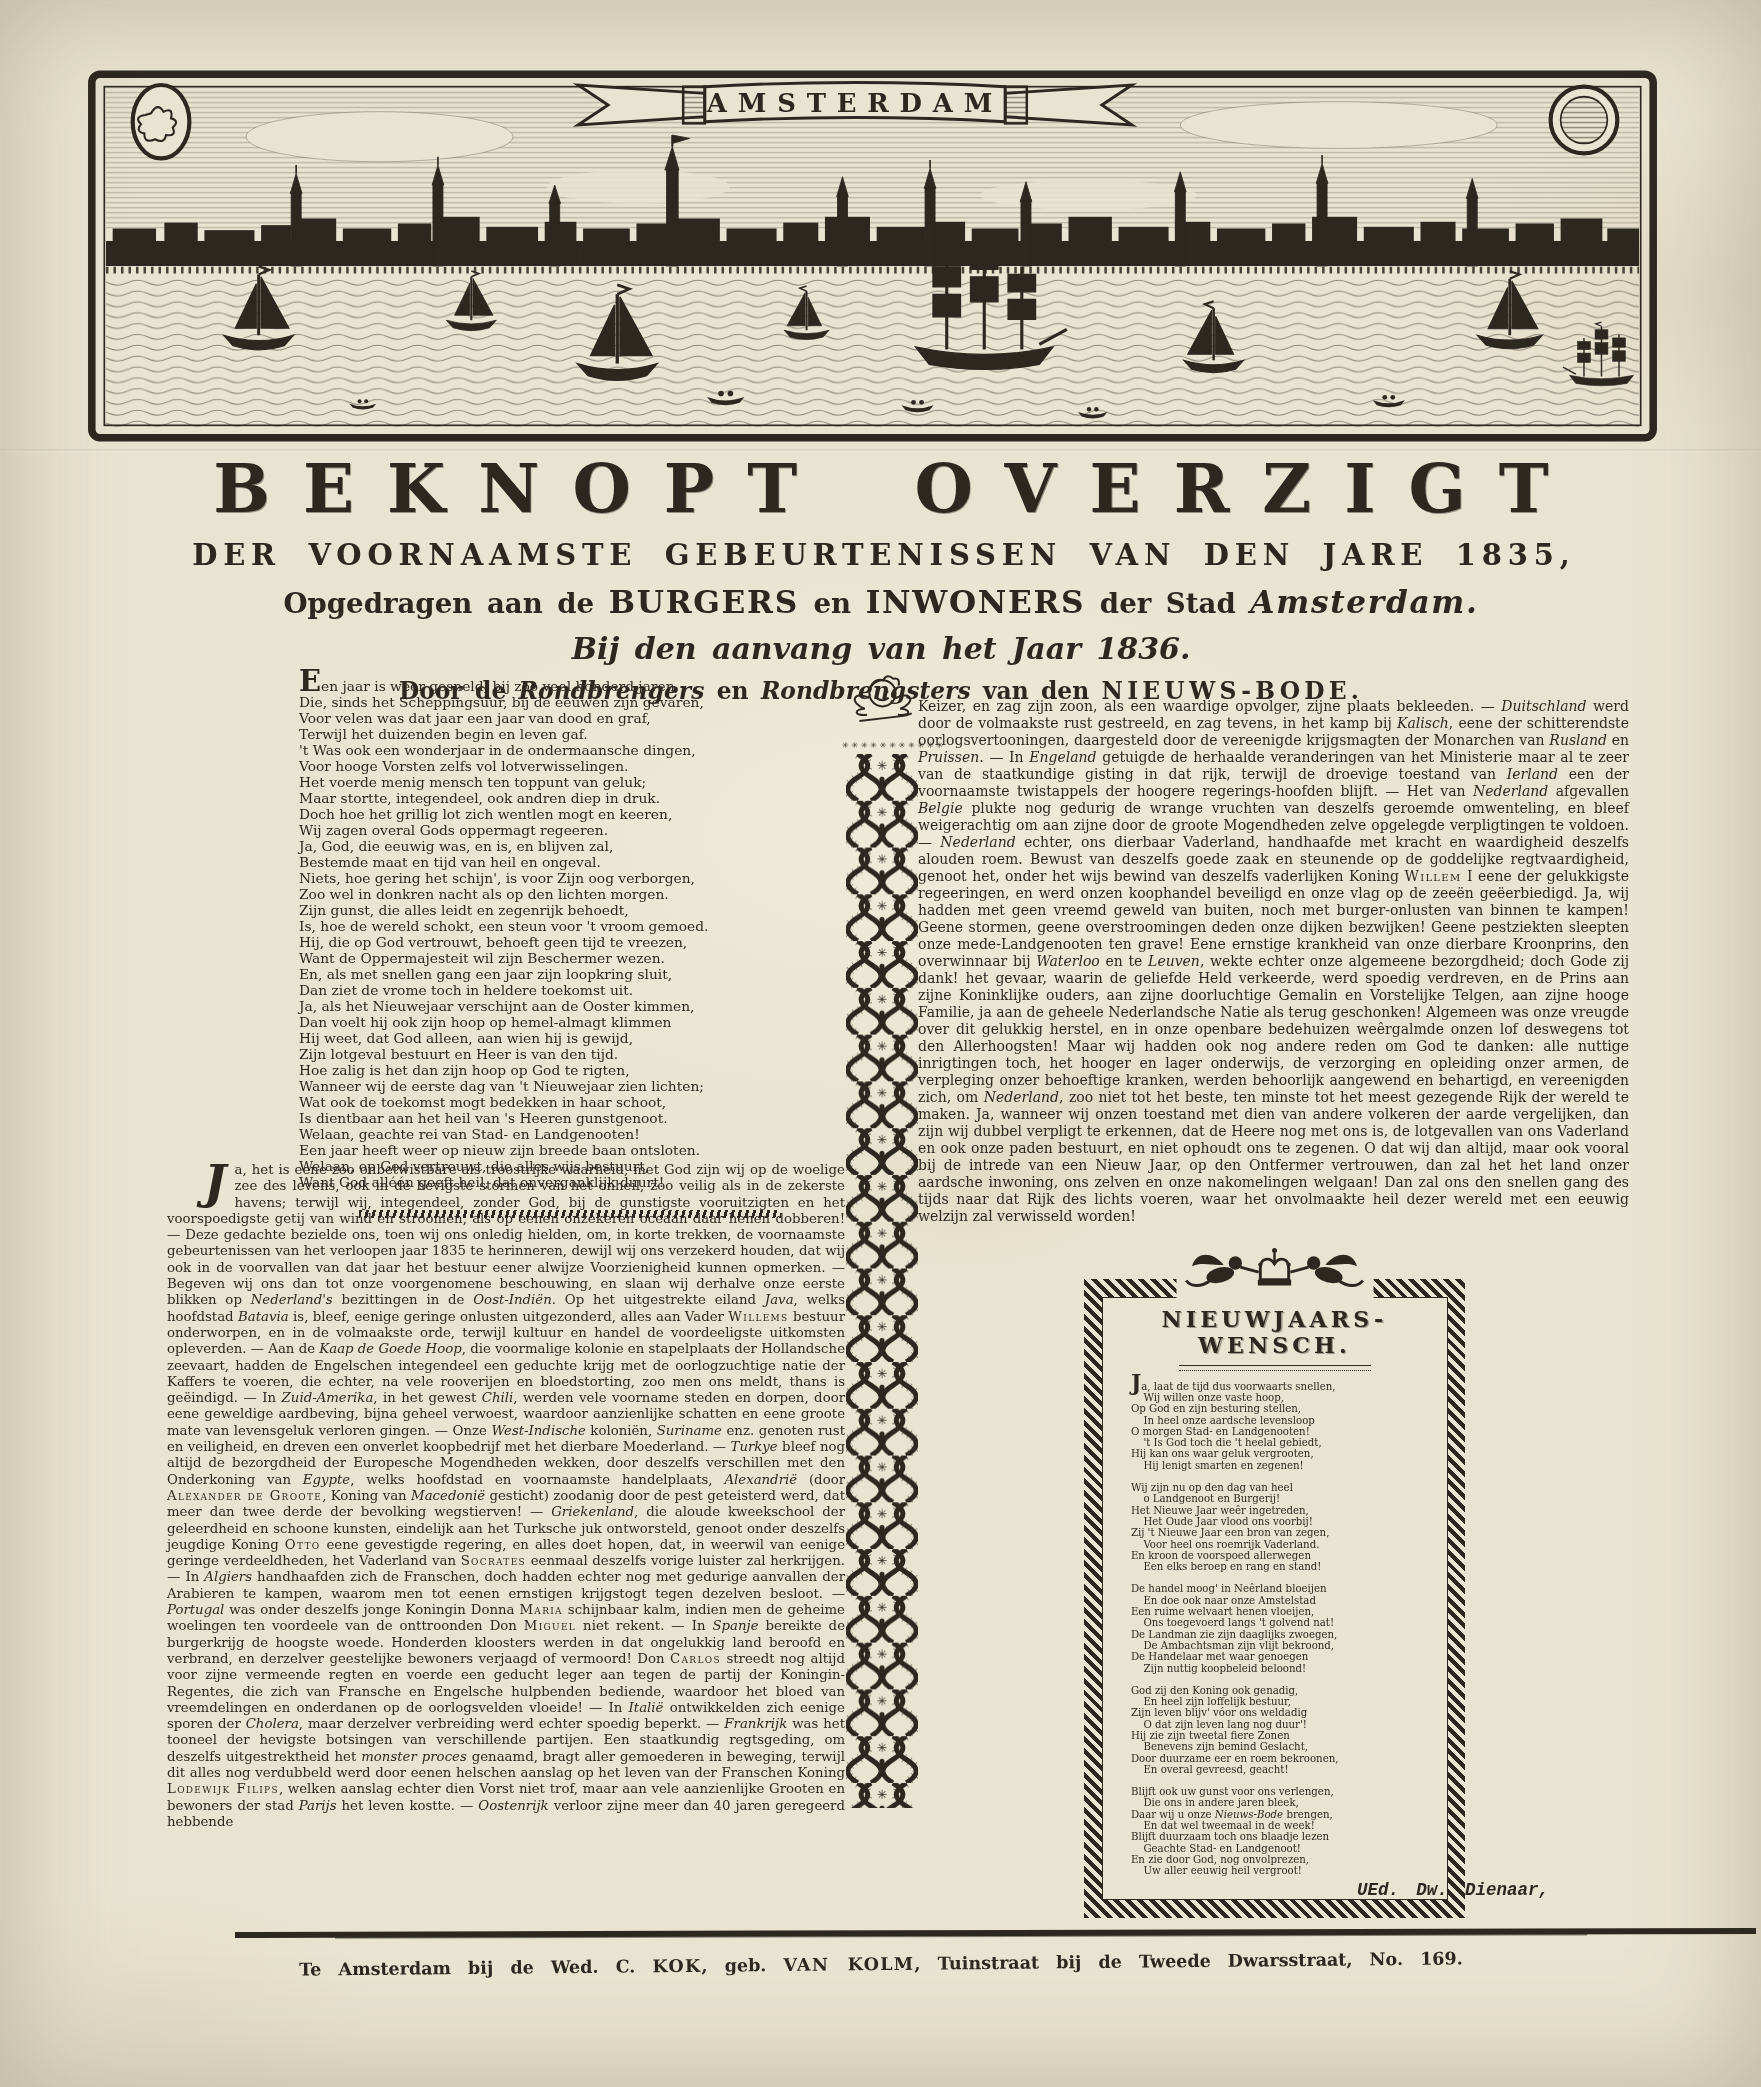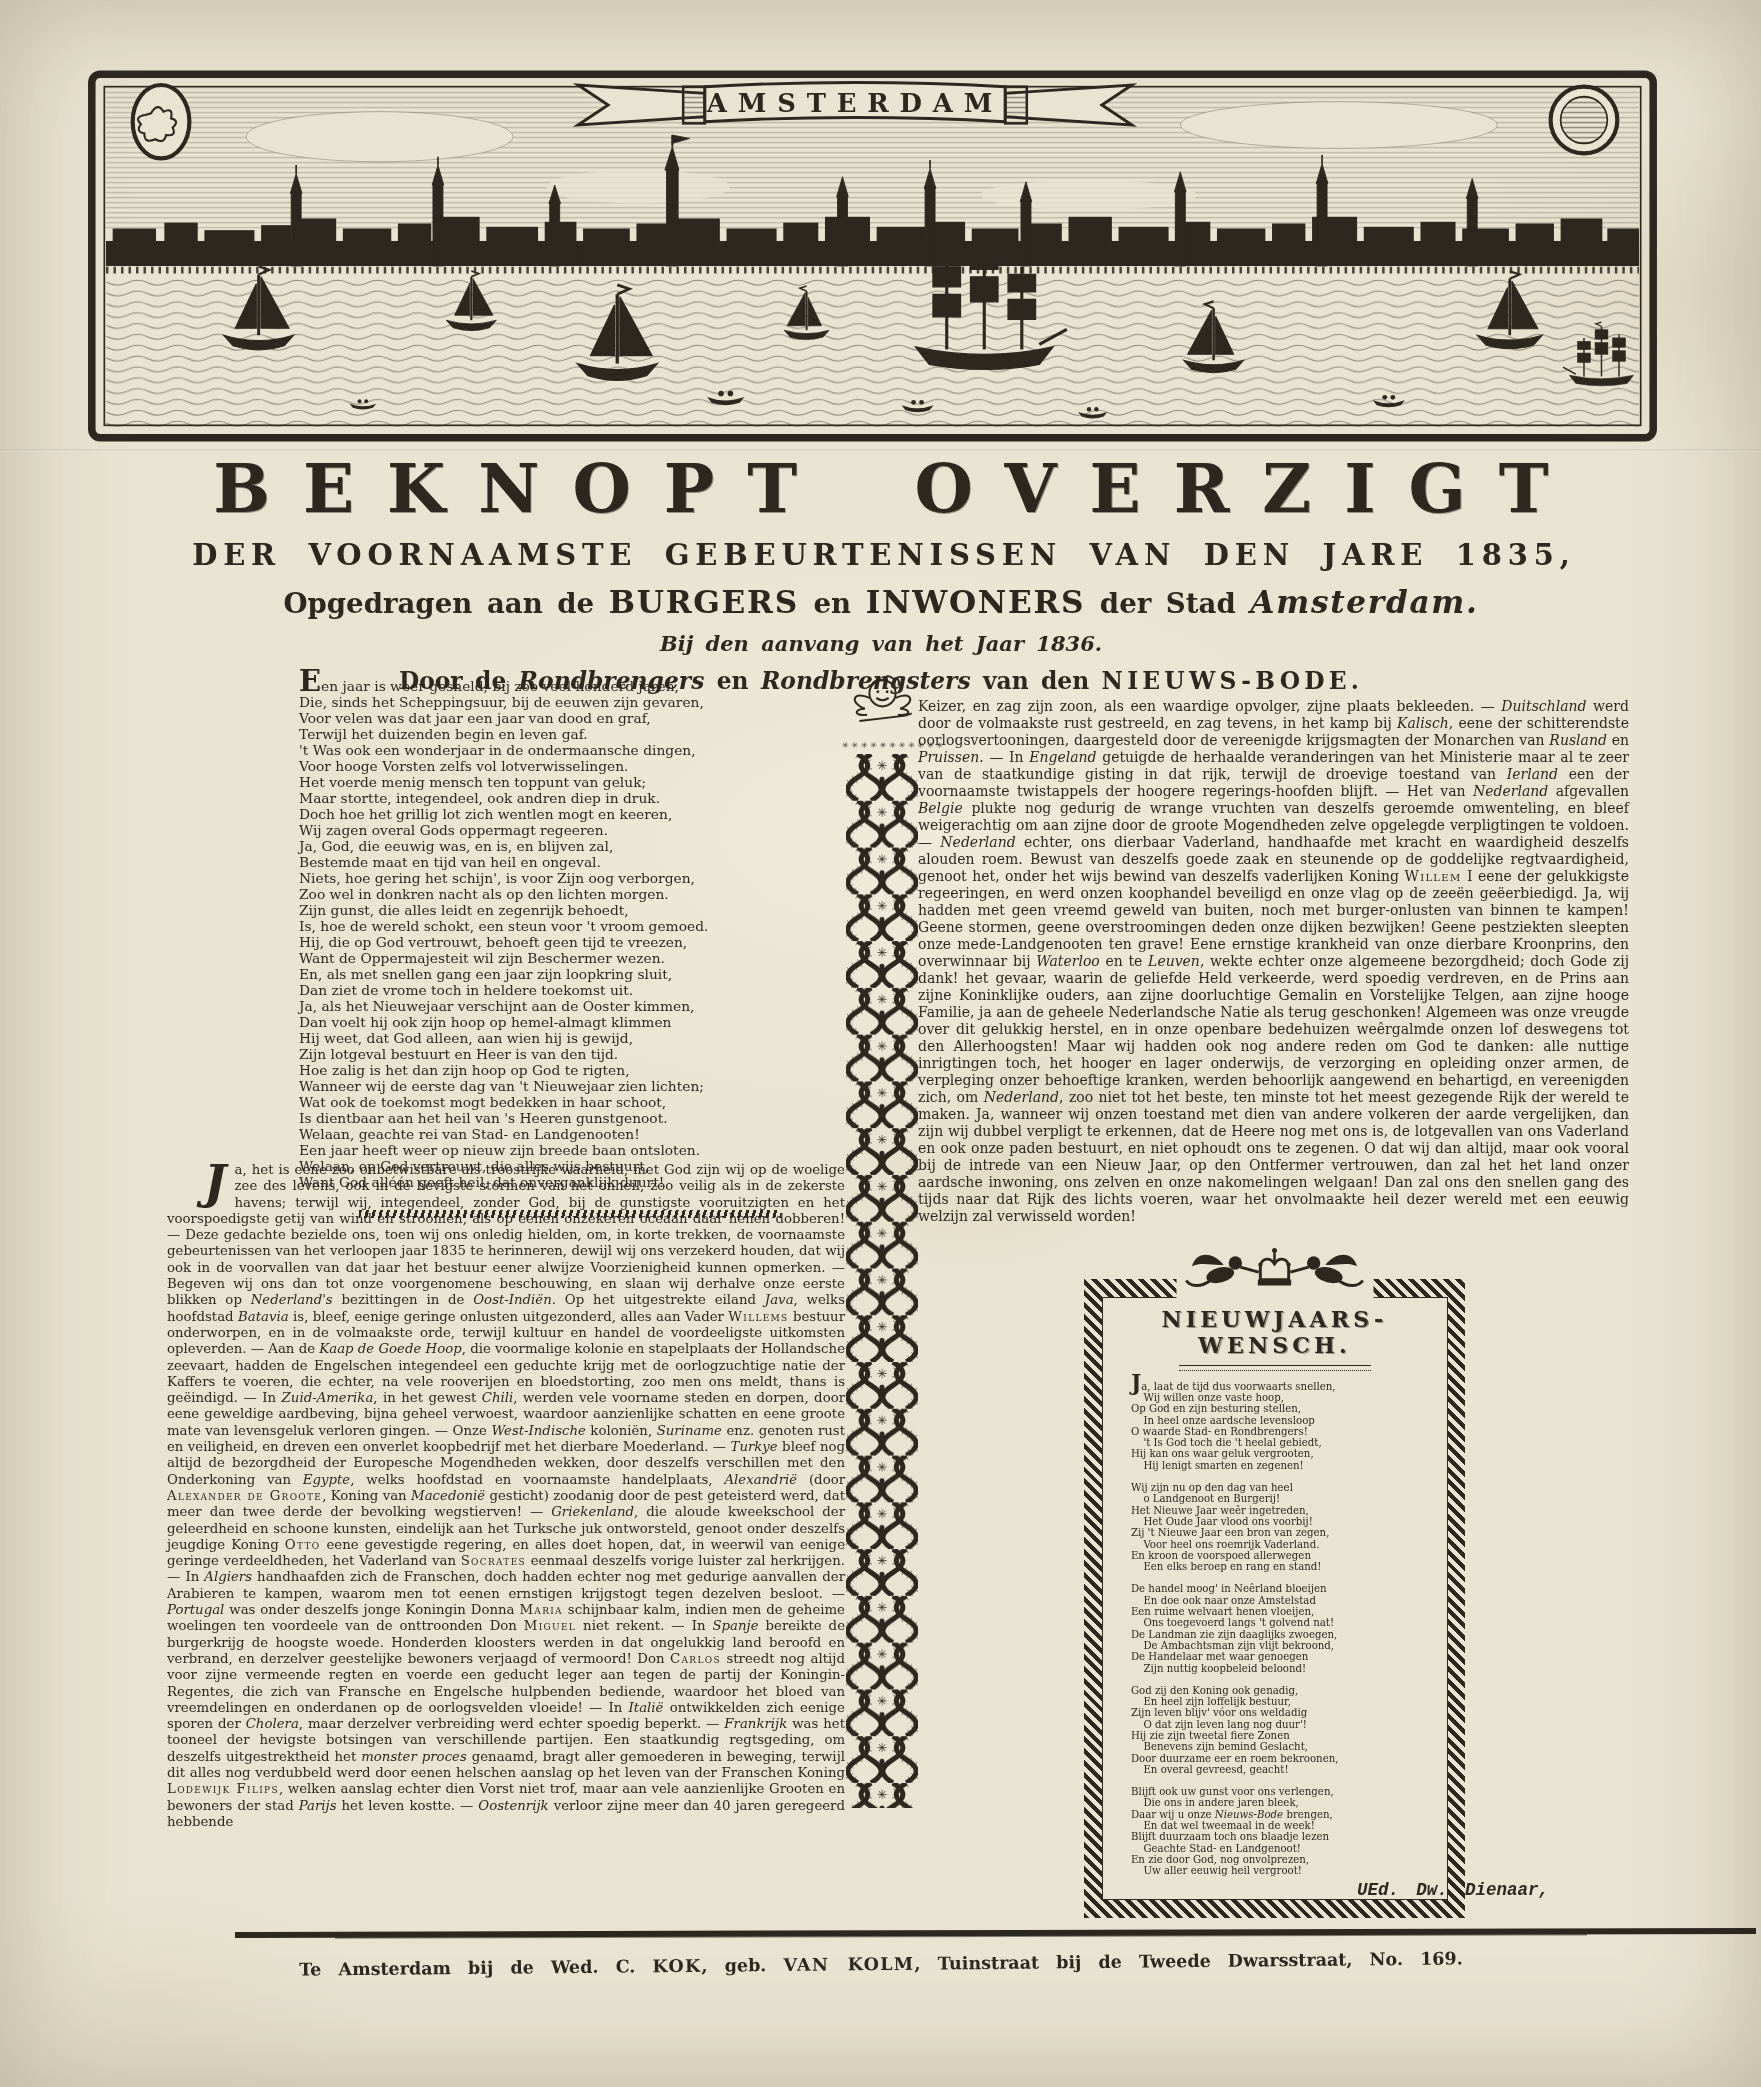--- a/index.html
+++ b/index.html
@@ -19,21 +19,21 @@
   
   .engraving{position:absolute;left:87px;top:70px;width:1571px;height:372px;}
   .engraving svg{width:100%;height:100%;display:block;}
   
   .masthead{position:absolute;top:455px;left:0;width:100%;text-align:center;}
   .m-title{font-size:67px;line-height:1;font-weight:bold;letter-spacing:33px;word-spacing:28px;
     margin-left:33px;text-shadow:0.8px 0.8px 0 rgba(44,40,32,.45);}
   .m-sub1{margin-top:16px;font-size:29px;font-weight:bold;letter-spacing:5.8px;word-spacing:11.7px;margin-left:5.8px;}
   .m-sub2{margin-top:11.7px;font-size:27.6px;font-weight:600;word-spacing:5px;}
   .m-sub2 b{font-size:1.13em;letter-spacing:1.7px;}
-  .m-sub3{margin-top:11px;font-size:21px;font-weight:bold;font-style:italic;word-spacing:5px;}
+  .m-sub3{margin-top:11px;font-size:30px;font-weight:bold;font-style:italic;word-spacing:5px;}
   .m-sub4{margin-top:11px;font-size:23.4px;font-weight:600;word-spacing:4.2px;}
   .nm{font-variant:small-caps;letter-spacing:1.3px;}
   .m-sub4 .nm{letter-spacing:4.2px;}
   
   .opening-poem{position:absolute;left:299px;top:678px;width:568px;font-size:13.8px;line-height:16px;}
   .opening-poem .pline{white-space:nowrap;}
   .opening-poem .pline:first-child::first-letter{font-size:210%;font-weight:bold;line-height:1.7px;}
   .poem-divider{position:absolute;left:359px;top:1210px;width:422px;height:7.5px;
     background:repeating-linear-gradient(105deg,#2c2820 0 2.9px,transparent 2.9px 6.8px);}
   
@@ -362,21 +362,21 @@
       </div>
       <div class="wensch-inner">
         <div class="wensch-title">NIEUWJAARS-WENSCH.</div>
         <div class="wensch-rule"></div>
         <div class="wensch-poem">
             <div class="stanza">
               <div class="pline">Ja, laat de tijd dus voorwaarts snellen,</div>
               <div class="pline">Wij willen onze vaste hoop,</div>
               <div class="pline">Op God en zijn besturing stellen,</div>
               <div class="pline">In heel onze aardsche levensloop</div>
-              <div class="pline">O waarde Stad- en Rondbrengers!</div>
+              <div class="pline">O morgen Stad- en Landgenooten!</div>
               <div class="pline">'t Is God toch die 't heelal gebiedt,</div>
               <div class="pline">Hij kan ons waar geluk vergrooten,</div>
               <div class="pline">Hij lenigt smarten en zegenen!</div>
             </div>
             <div class="stanza">
               <div class="pline">Wij zijn nu op den dag van heel</div>
               <div class="pline">o Landgenoot en Burgerij!</div>
               <div class="pline">Het Nieuwe Jaar weêr ingetreden,</div>
               <div class="pline">Het Oude Jaar vlood ons voorbij!</div>
               <div class="pline">Zij 't Nieuwe Jaar een bron van zegen,</div>

